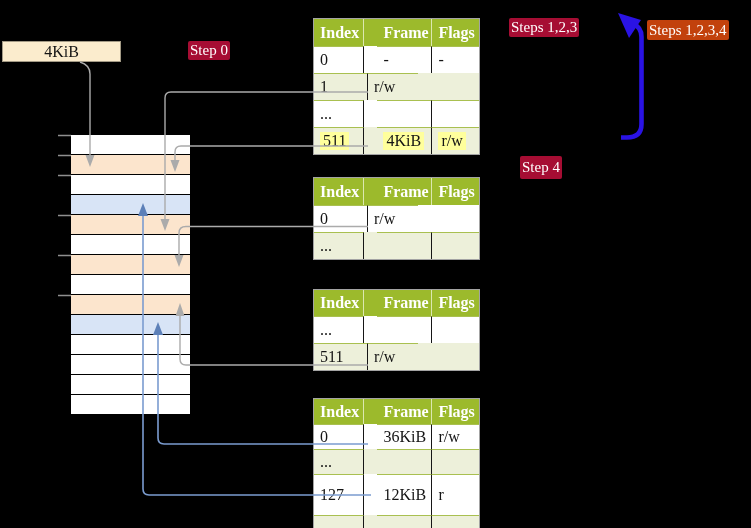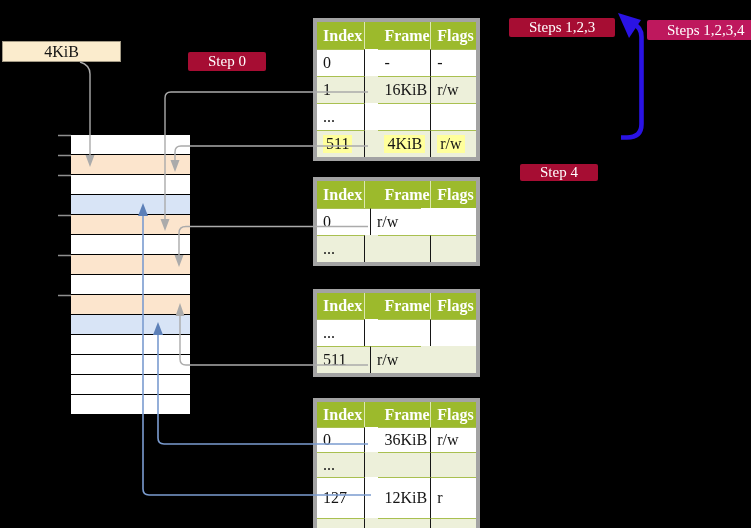--- a/index.html
+++ b/index.html
@@ -6,39 +6,39 @@
   .stage{position:absolute;left:0;top:0;width:751px;height:528px;background:#000;
          font-family:"Liberation Serif","DejaVu Serif",serif;}
 
   
   .source-box{position:absolute;left:2px;top:41px;width:117px;height:19px;
     background:#fbeccd;border:1px solid #a39a85;display:flex;align-items:center;
     justify-content:center;font-size:16px;color:#141414;}
 
   
   .badge{position:absolute;height:19px;display:flex;align-items:center;justify-content:center;
-    color:#fff;font-size:15px;padding:0 20px;border-radius:2px;white-space:nowrap;}
+    color:#fff;font-size:15px;padding:0 2px;border-radius:2px;white-space:nowrap;}
   .badge.red{background:#a60d33;}
-  .badge.blue{background:#be185d;}
-  #b-step0{left:188px;top:52px;}
+  .badge.blue{background:#c2410c;}
+  #b-step0{left:188px;top:41px;}
   #b-steps123{left:509px;top:18px;}
   #b-steps1234{left:647px;top:20px;height:20px;}
-  #b-step4{left:520px;top:164px;height:17px;}
+  #b-step4{left:520px;top:156px;height:23px;}
 
   
   .strip{position:absolute;left:71px;top:135px;width:119px;height:280px;
     display:flex;flex-direction:column;}
   .mrow{flex:1;border-bottom:1px solid #000;}
   .mrow.white{background:#ffffff;}
   .mrow.peach{background:#fce5cd;}
   .mrow.blue{background:#d8e4f6;}
 
   
   .ptable{position:absolute;left:313px;width:167px;box-sizing:border-box;
-    border:4px solid #a3a3a3;background:#fff;font-size:16px;color:#141414;}
+    border:1px solid #a3a3a3;background:#fff;font-size:16px;color:#141414;}
   .ptable .hdr{display:flex;background:#9cba2c;color:#fff;font-weight:bold;}
   .ptable .hdr .cell{border-right:1px solid #dce8b0;}
   .ptable .row{display:flex;background:#fff;}
   .ptable .row.alt{background:#edf0da;}
   .ptable .row .cell{border-right:1px solid #161616;border-top:1px solid #a9c050;}
   .cell{box-sizing:border-box;display:flex;align-items:center;padding-left:6px;overflow:hidden;}
   .c0{width:54px;}.c1{width:59px;margin-left:13px;}.c2{width:50px;text-align:center;}
   .ptable .c2{border-right:none !important;}
   .hl{background:#ffff9c;padding:0 3px;}
 
@@ -80,21 +80,20 @@
           <div class="cell c1">Frame</div>
           <div class="cell c2">Flags</div>
         </div>
         <div class="row" style="height: 26.9px;">
           <div class="cell c0">0</div>
           <div class="cell c1">-</div>
           <div class="cell c2">-</div>
         </div>
         <div class="row alt" style="height: 26.9px;">
           <div class="cell c0">1</div>
-          <div class="cell c1">16KiB</div>
           <div class="cell c2">r/w</div>
         </div>
         <div class="row" style="height: 26.9px;">
           <div class="cell c0">...</div>
           <div class="cell c1"></div>
           <div class="cell c2"></div>
         </div>
         <div class="row alt" style="height: 26.9px;">
           <div class="cell c0">
             <span class="hl">511</span>

